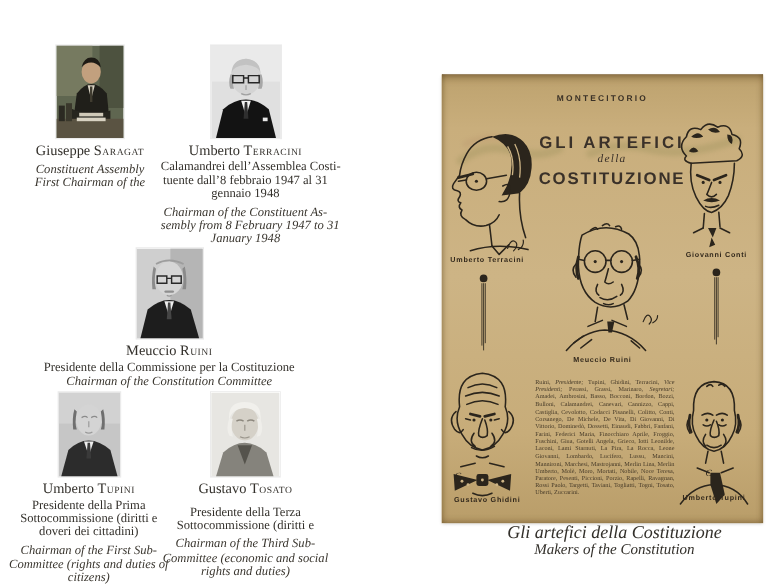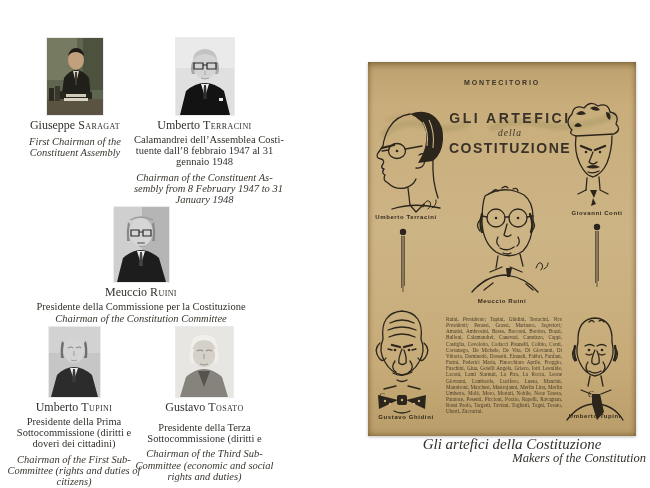--- a/index.html
+++ b/index.html
@@ -49,21 +49,21 @@
   .cmark{position:absolute;font-family:"Liberation Serif",serif;font-size:8px;color:#2b251c;font-style:italic;}
   .names{
     position:absolute;left:78px;top:254px;width:116px;height:108px;
     font-size:5.15px;line-height:6.15px;color:#463a28;text-align:justify;
   }
   .names i{font-style:italic;}
   .sig{position:absolute;}
   
   .plate-caption{position:absolute;left:378px;top:437px;width:268px;text-align:center;color:#33302b;}
   .plate-caption .c1{font-size:15px;line-height:14px;font-style:italic;}
-  .plate-caption .c2{font-size:12.5px;line-height:14px;font-style:italic;text-align:right;}
+  .plate-caption .c2{font-size:12.5px;line-height:14px;font-style:italic;}
 </style>
 </head>
 <body>
 
 <div class="stage">
 
   <div class="person" style="left:5px;top:38px;width:140px;">
     <svg class="photo" width="56" height="77" viewBox="0 0 56 77">
       <rect width="56" height="77" fill="#5f6650"></rect>
       <rect x="0" y="0" width="30" height="42" fill="#7d8166" opacity=".75"></rect>
@@ -75,22 +75,22 @@
       <path d="M28,34 L30,34 L30,47 L28,47 Z" fill="#403c30"></path>
       <path d="M11,52 Q29,60 45,54 L45,63 L11,63 Z" fill="#26251e"></path>
       <rect x="0" y="61" width="56" height="16" fill="#5a5342"></rect>
       <rect x="2" y="50" width="5" height="13" fill="#2b2a22"></rect>
       <rect x="8" y="48" width="5" height="15" fill="#3a382c"></rect>
       <rect x="19" y="56" width="20" height="3" fill="#cfc9b8"></rect>
       <rect x="17" y="60" width="24" height="3" fill="#d8d2c2"></rect>
     </svg>
     <div class="pname"><span>Giuseppe</span> <span class="sc">Saragat</span></div>
     <div class="cap-en">
+      <div>Constituent Assembly</div>
       <div>First Chairman of the</div>
-      <div>Constituent Assembly</div>
     </div>
   </div>
 
   <div class="person" style="left:134px;top:38px;width:141px;">
     <svg class="photo" width="58" height="77" viewBox="0 0 58 77">
       <rect width="58" height="77" fill="#e0e0e0"></rect>
       <rect x="0" y="0" width="58" height="30" fill="#eaeaea"></rect>
       <ellipse cx="29" cy="26" rx="12.5" ry="15" fill="#d4d4d4"></ellipse>
       <path d="M17,23 Q17,12 29,11 Q41,12 41,23 Q40,17 29,16 Q18,17 17,23 Z" fill="#c2c2c2"></path>
       <path d="M16,24 q-2,7 0,12 l3,0 q-2,-6 0,-12 Z" fill="#a7a7a7"></path>

